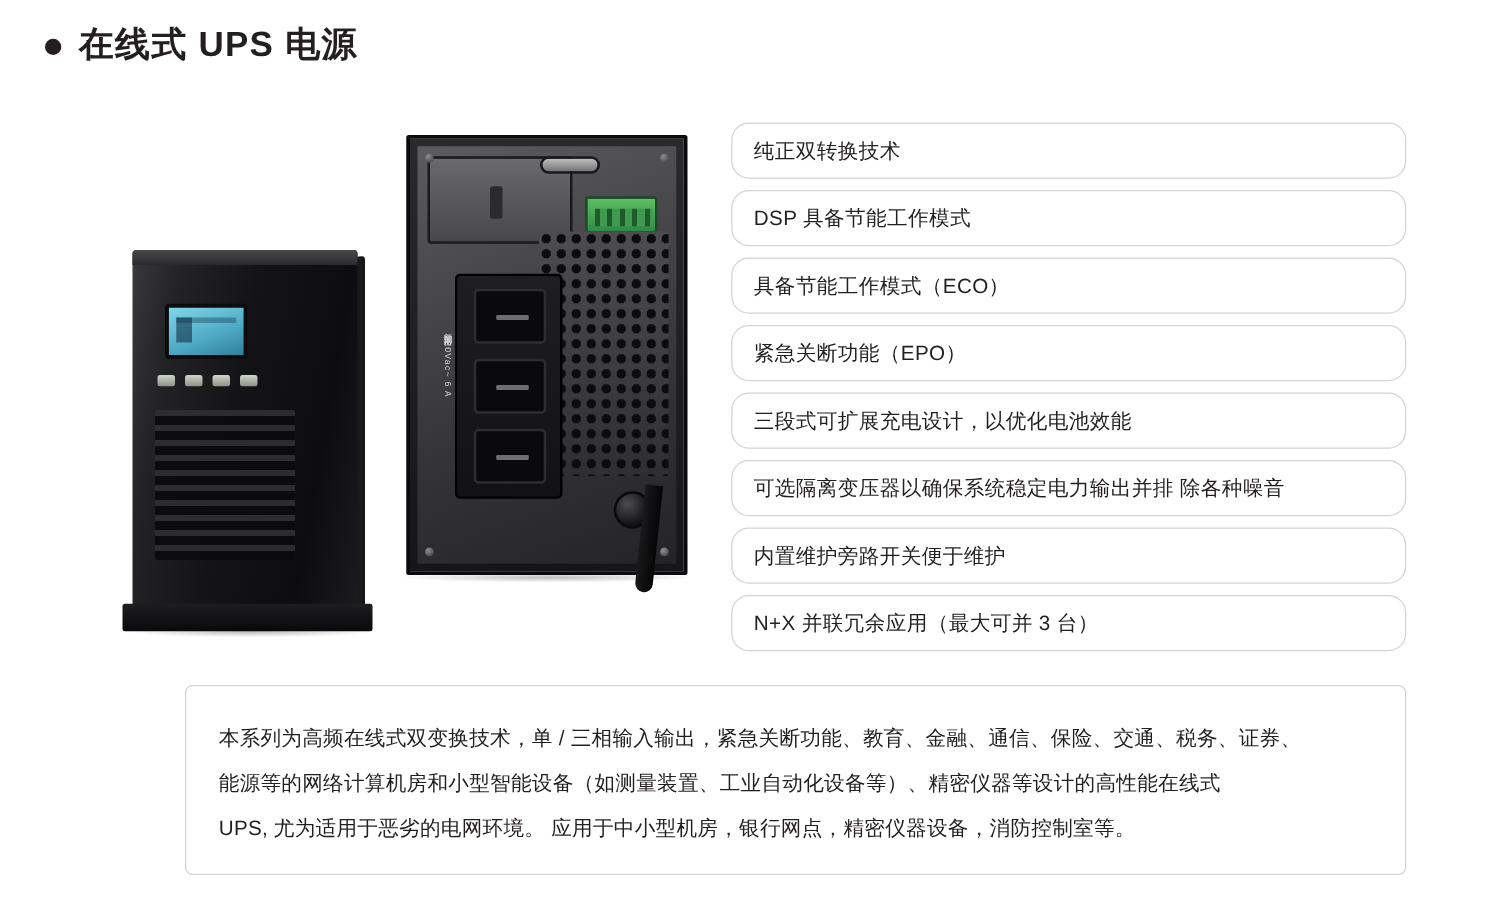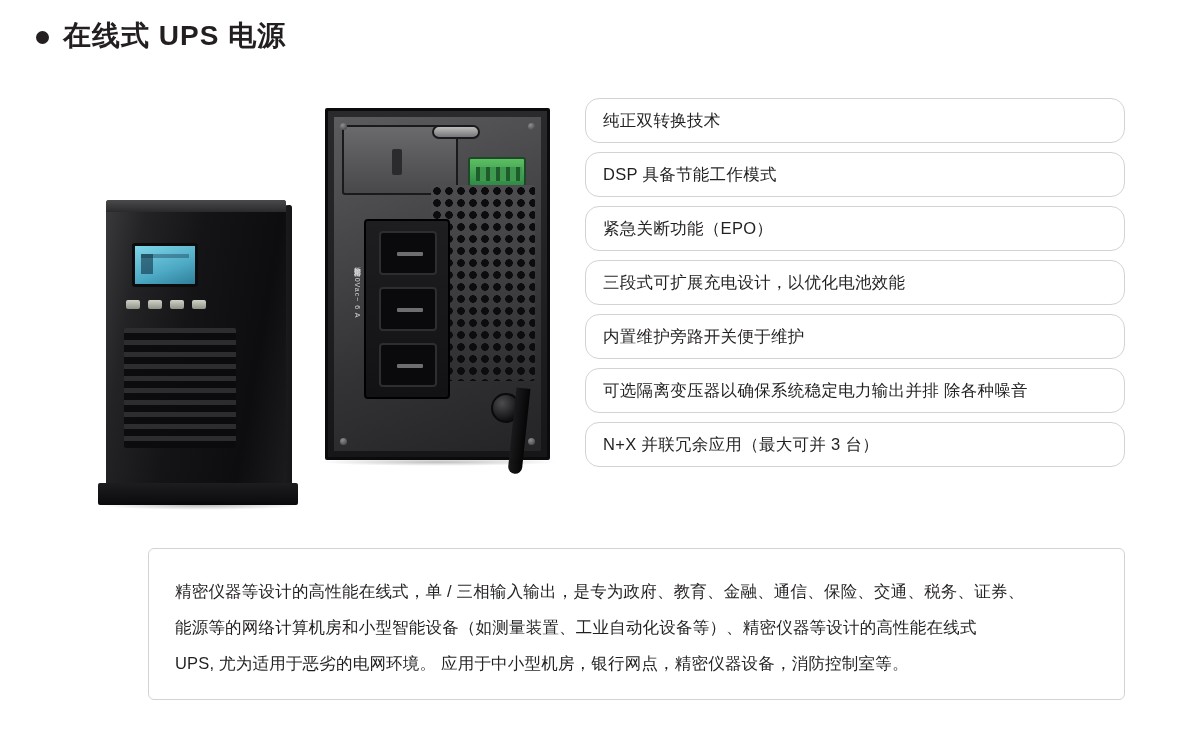--- a/index.html
+++ b/index.html
@@ -372,26 +372,27 @@
       <div class="rear-screw" style="left:12px;  bottom:12px;"></div>
       <div class="rear-screw" style="right:12px; bottom:12px;"></div>
     </div>
     <div class="rear-cable"></div>
     <div class="rear-shadow"></div>
   </div>
 
   <div class="features">
     <div class="feature">纯正双转换技术</div>
     <div class="feature">DSP 具备节能工作模式</div>
+    <div class="feature">具备节能工作模式（ECO）</div>
     <div class="feature">紧急关断功能（EPO）</div>
     <div class="feature">三段式可扩展充电设计，以优化电池效能</div>
+    <div class="feature">可选隔离变压器以确保系统稳定电力输出并排 除各种噪音</div>
     <div class="feature">内置维护旁路开关便于维护</div>
-    <div class="feature">可选隔离变压器以确保系统稳定电力输出并排 除各种噪音</div>
     <div class="feature">N+X 并联冗余应用（最大可并 3 台）</div>
   </div>
 
   <div class="desc">
-    <p>精密仪器等设计的高性能在线式，单 / 三相输入输出，是专为政府、教育、金融、通信、保险、交通、税务、证券、</p>
+    <p>本系列为高频在线式双变换技术，单 / 三相输入输出，紧急关断功能、教育、金融、通信、保险、交通、税务、证券、</p>
     <p>能源等的网络计算机房和小型智能设备（如测量装置、工业自动化设备等）、精密仪器等设计的高性能在线式</p>
     <p>UPS, 尤为适用于恶劣的电网环境。 应用于中小型机房，银行网点，精密仪器设备，消防控制室等。</p>
   </div>
 
 </div>
 
 </body></html>

